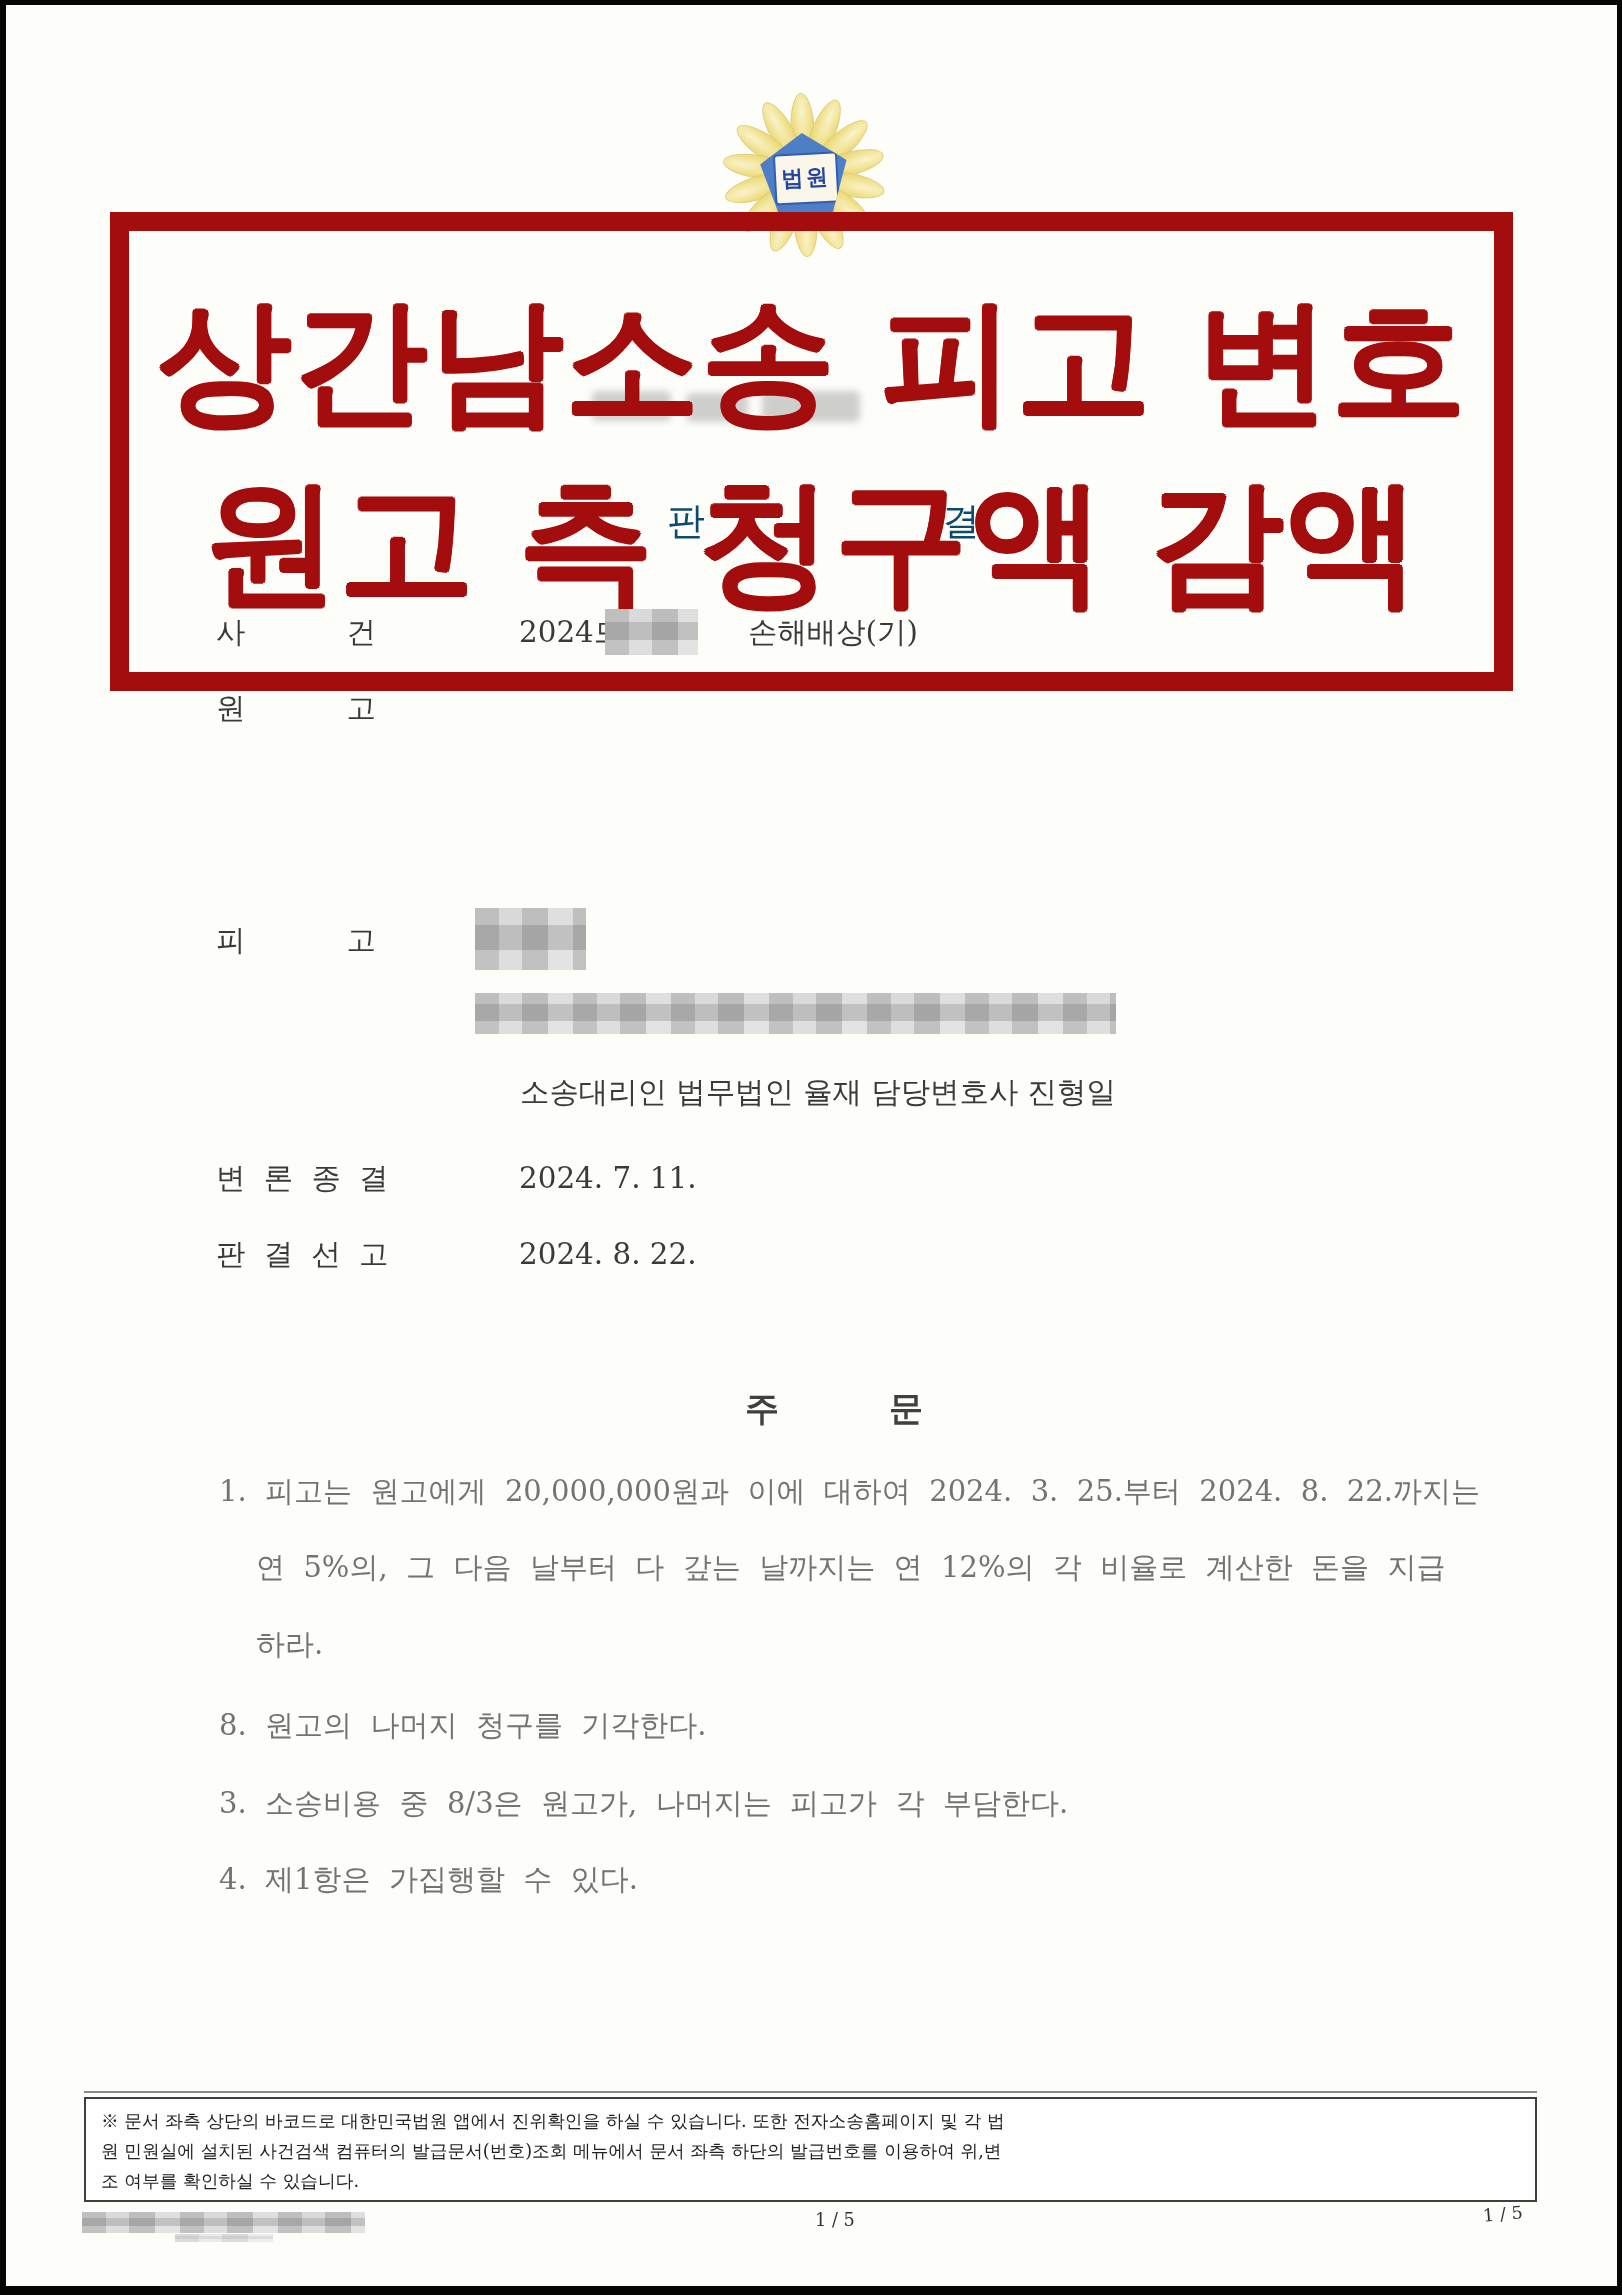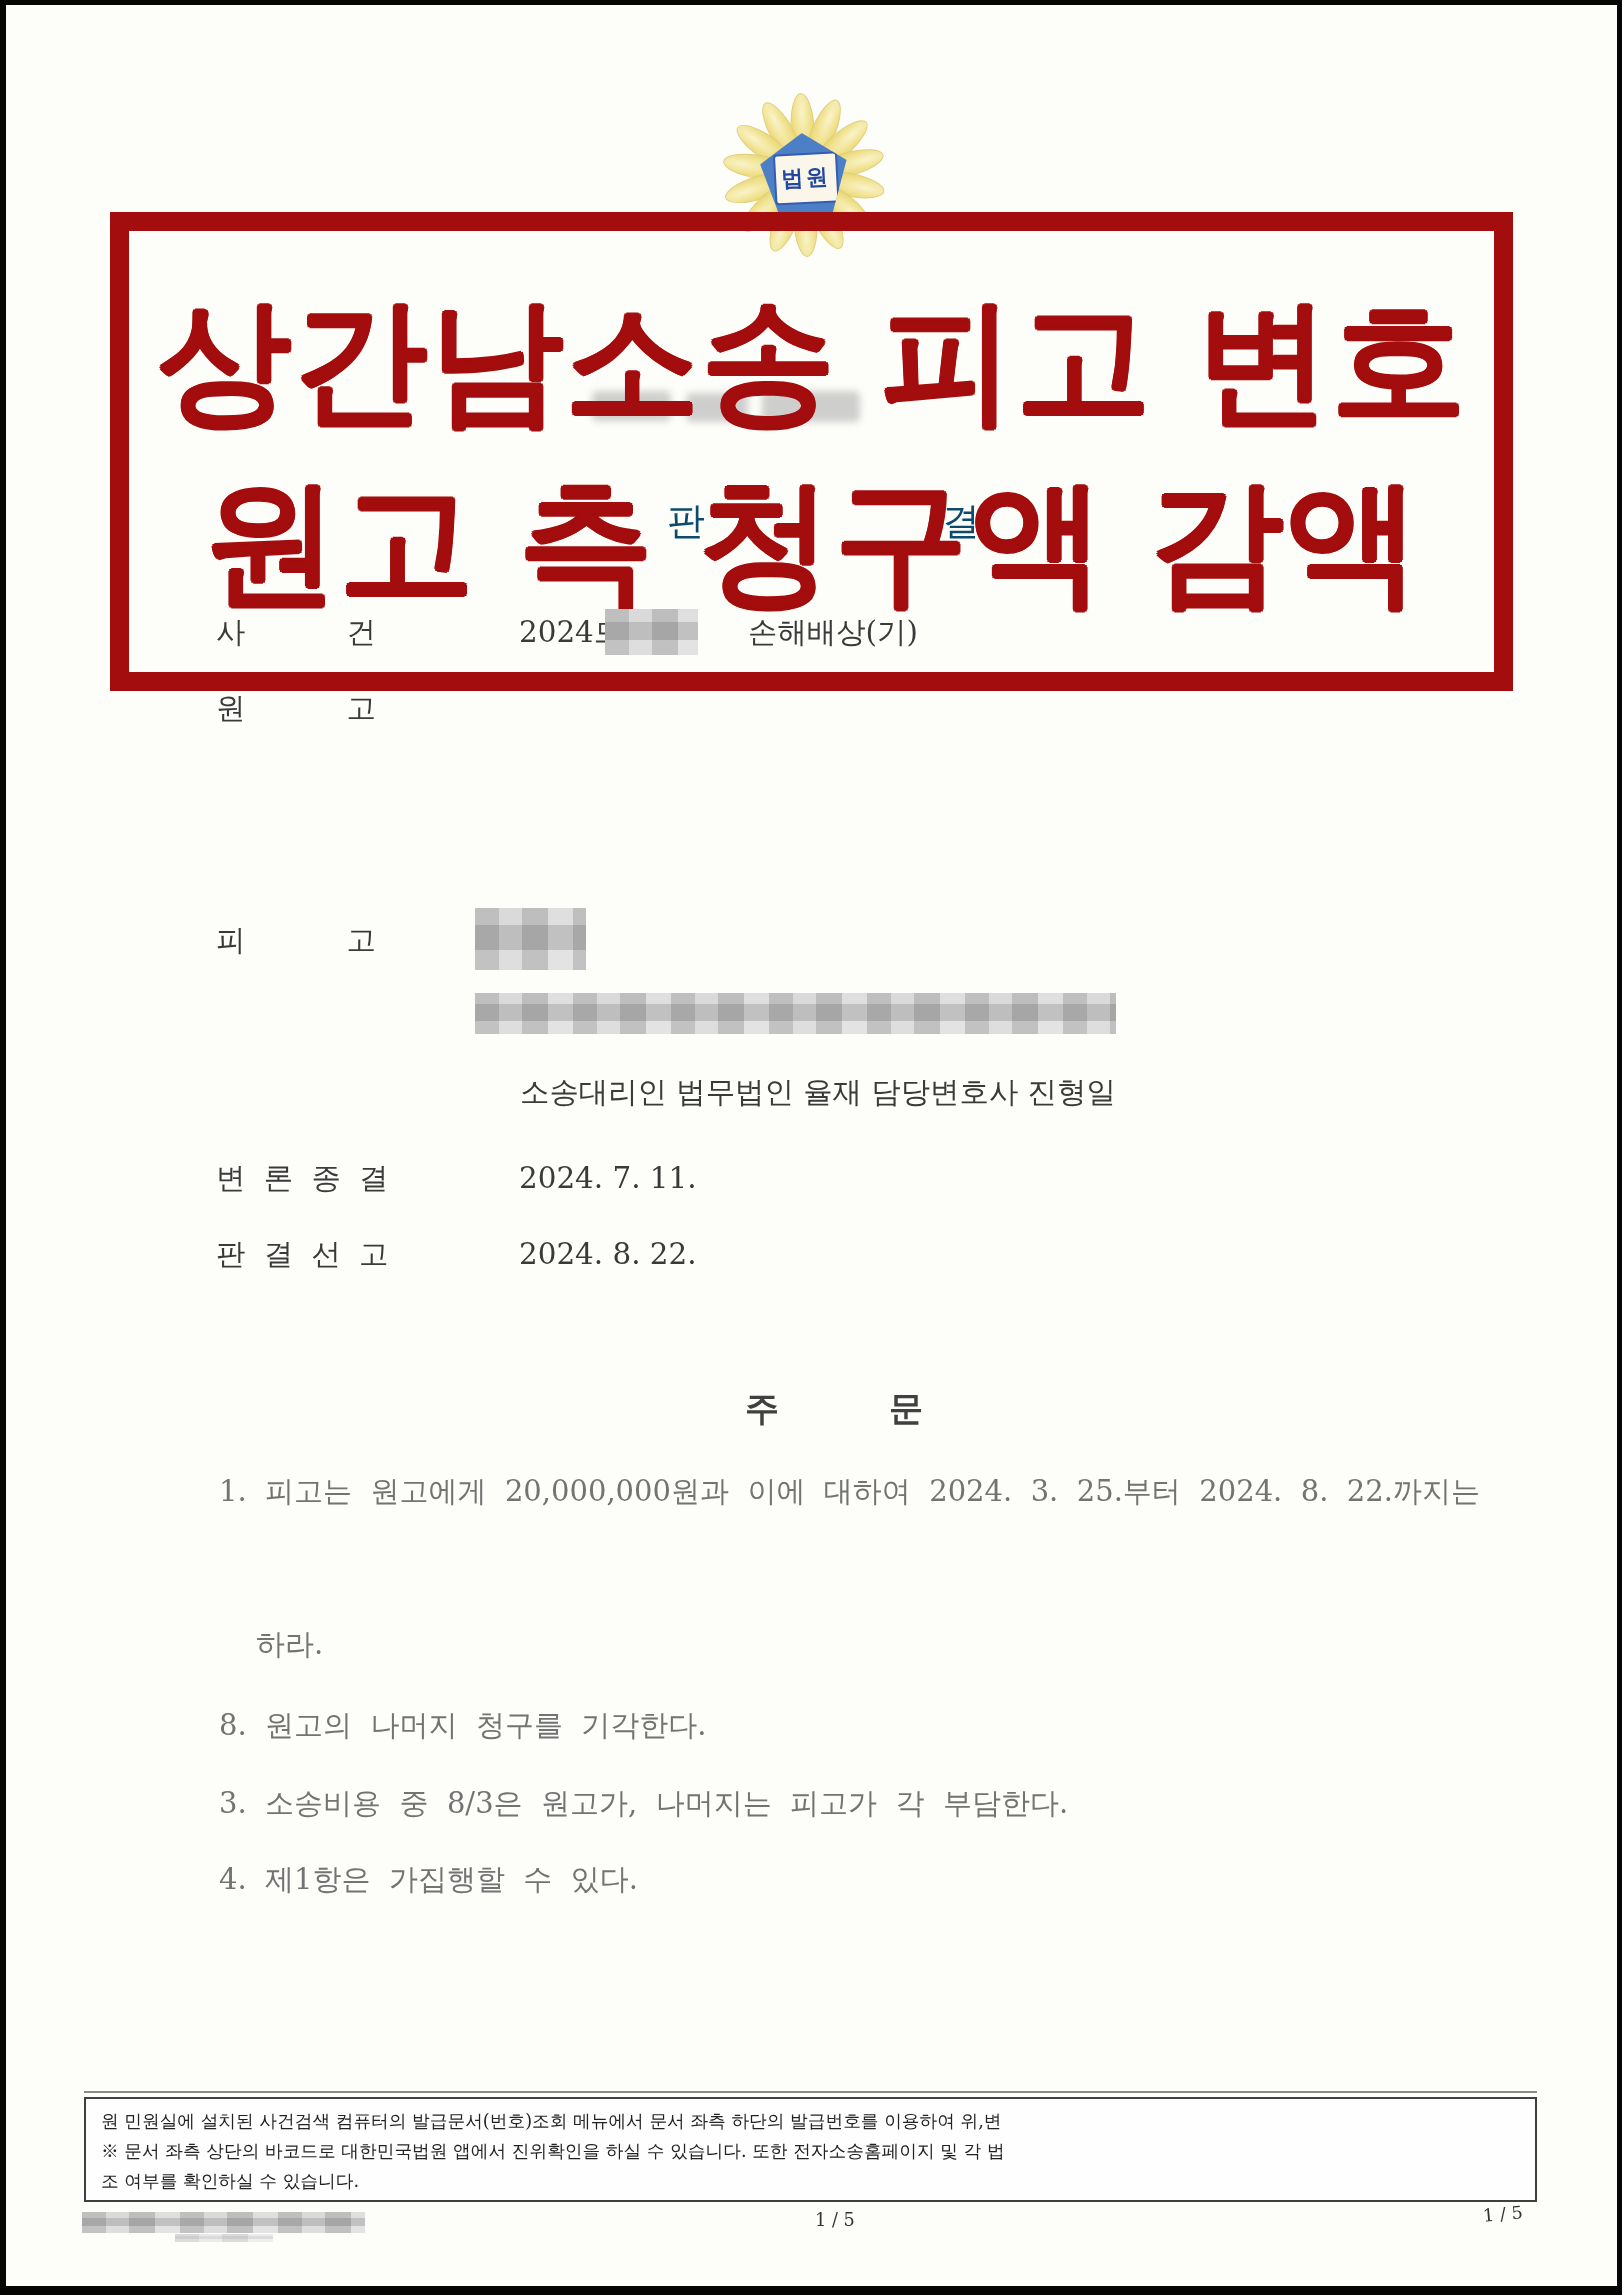--- a/index.html
+++ b/index.html
@@ -128,30 +128,31 @@
   <div class="mosaic" style="left:475px;top:993px;width:641px;height:41px;"></div>
   <span class="abs doc" style="left:489px;top:1076px;">소송대리인 법무법인 율재 담당변호사 진형일</span>
 
   <span class="abs doc label4" style="left:185px;top:1162px;">변론종결</span>
   <span class="abs doc" style="left:488px;top:1162px;">2024. 7. 11.</span>
   <span class="abs doc label4" style="left:185px;top:1238px;">판결선고</span>
   <span class="abs doc" style="left:488px;top:1238px;">2024. 8. 22.</span>
 
   <span class="abs order-title" style="left:714px;top:1386px;">주문</span>
   <span class="abs order-item" style="left:188px;top:1472px;">1. 피고는 원고에게 20,000,000원과 이에 대하여 2024. 3. 25.부터 2024. 8. 22.까지는</span>
+  <span class="abs order-item" style="left:225px;top:1548px;">연 5%의, 그 다음 날부터 다 갚는 날까지는 연 12%의 각 비율로 계산한 돈을 지급</span>
   <span class="abs order-item" style="left:225px;top:1625px;">하라.</span>
   <span class="abs order-item" style="left:188px;top:1706px;">8. 원고의 나머지 청구를 기각한다.</span>
   <span class="abs order-item" style="left:188px;top:1784px;">3. 소송비용 중 8/3은 원고가, 나머지는 피고가 각 부담한다.</span>
   <span class="abs order-item" style="left:188px;top:1860px;">4. 제1항은 가집행할 수 있다.</span>
 
   <div class="notice-topline"></div>
   <div class="notice-box">
     <div class="notice-text">
+      <div>※ 문서 좌측 상단의 바코드로 대한민국법원 앱에서 진위확인을 하실 수 있습니다. 또한 전자소송홈페이지 및 각 법</div>
       <div>원 민원실에 설치된 사건검색 컴퓨터의 발급문서(번호)조회 메뉴에서 문서 좌측 하단의 발급번호를 이용하여 위,변</div>
-      <div>※ 문서 좌측 상단의 바코드로 대한민국법원 앱에서 진위확인을 하실 수 있습니다. 또한 전자소송홈페이지 및 각 법</div>
       <div>조 여부를 확인하실 수 있습니다.</div>
     </div>
   </div>
 
   <div class="mosaic" style="left:82px;top:2212px;width:283px;height:21px;"></div>
   <div class="mosaic" style="left:175px;top:2234px;width:98px;height:7.9px;opacity:.55;"></div>
   <div class="page-num" style="left:815px;top:2210px;">1 / 5</div>
   <div class="page-num" style="left:1483px;top:2204px;transform:rotate(-5deg);">1 / 5</div>
 
   <div class="frame"></div>

